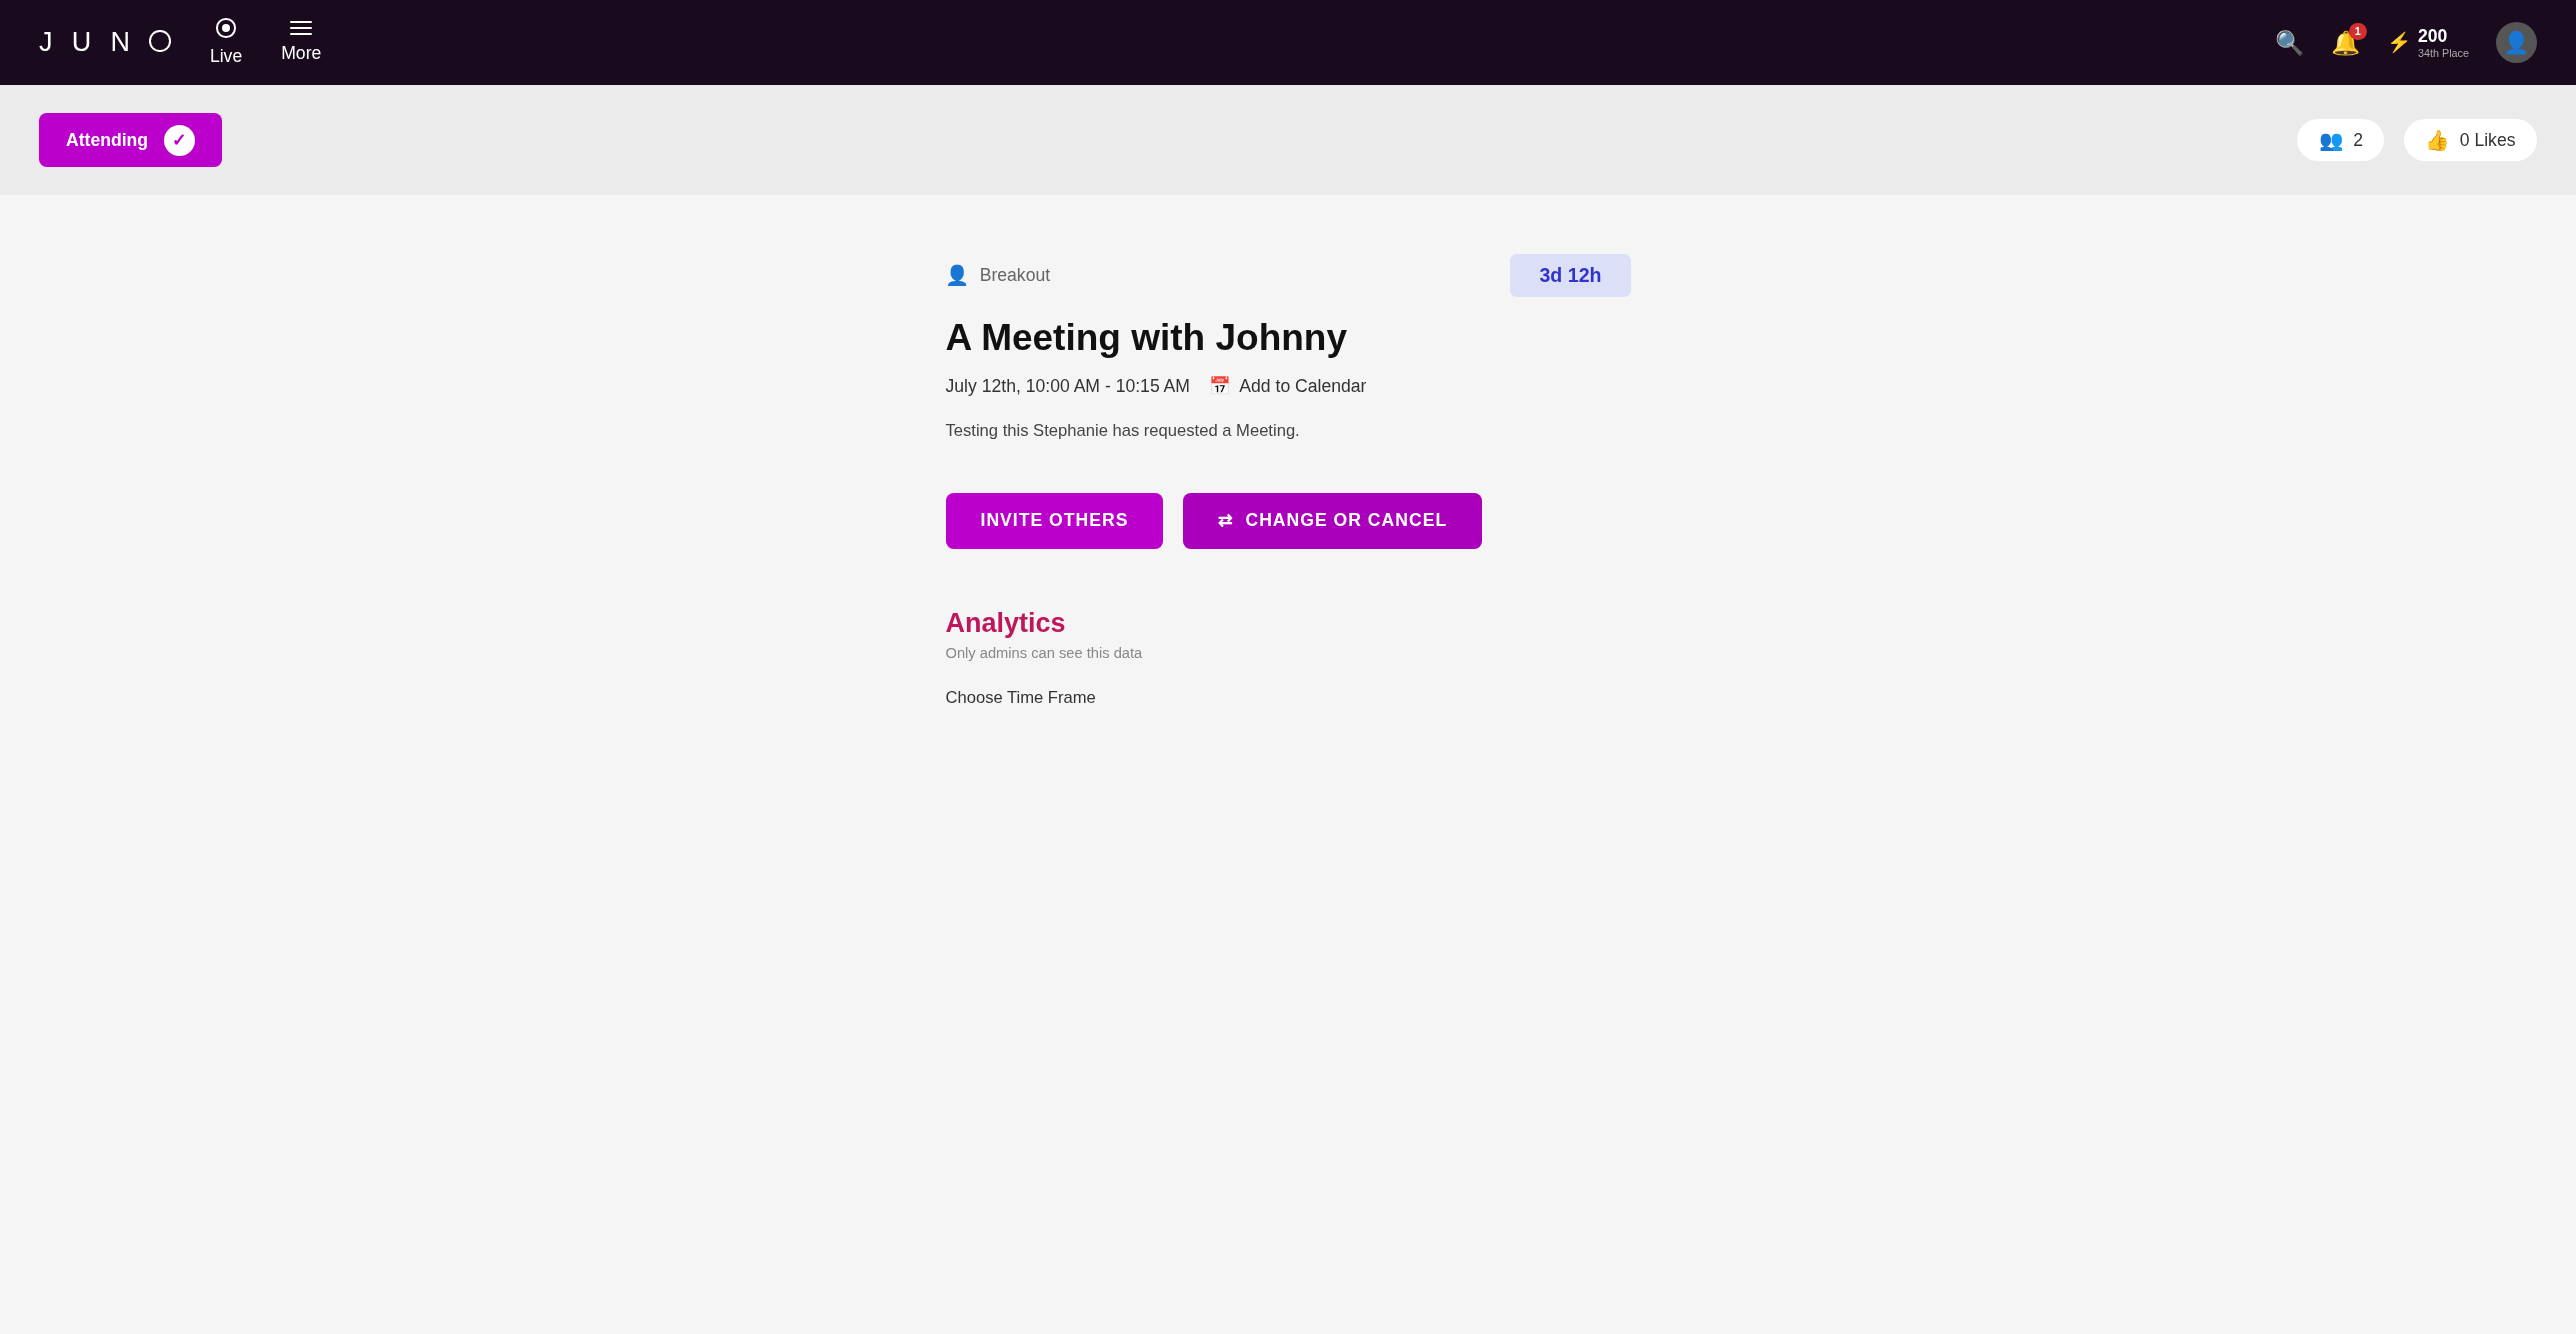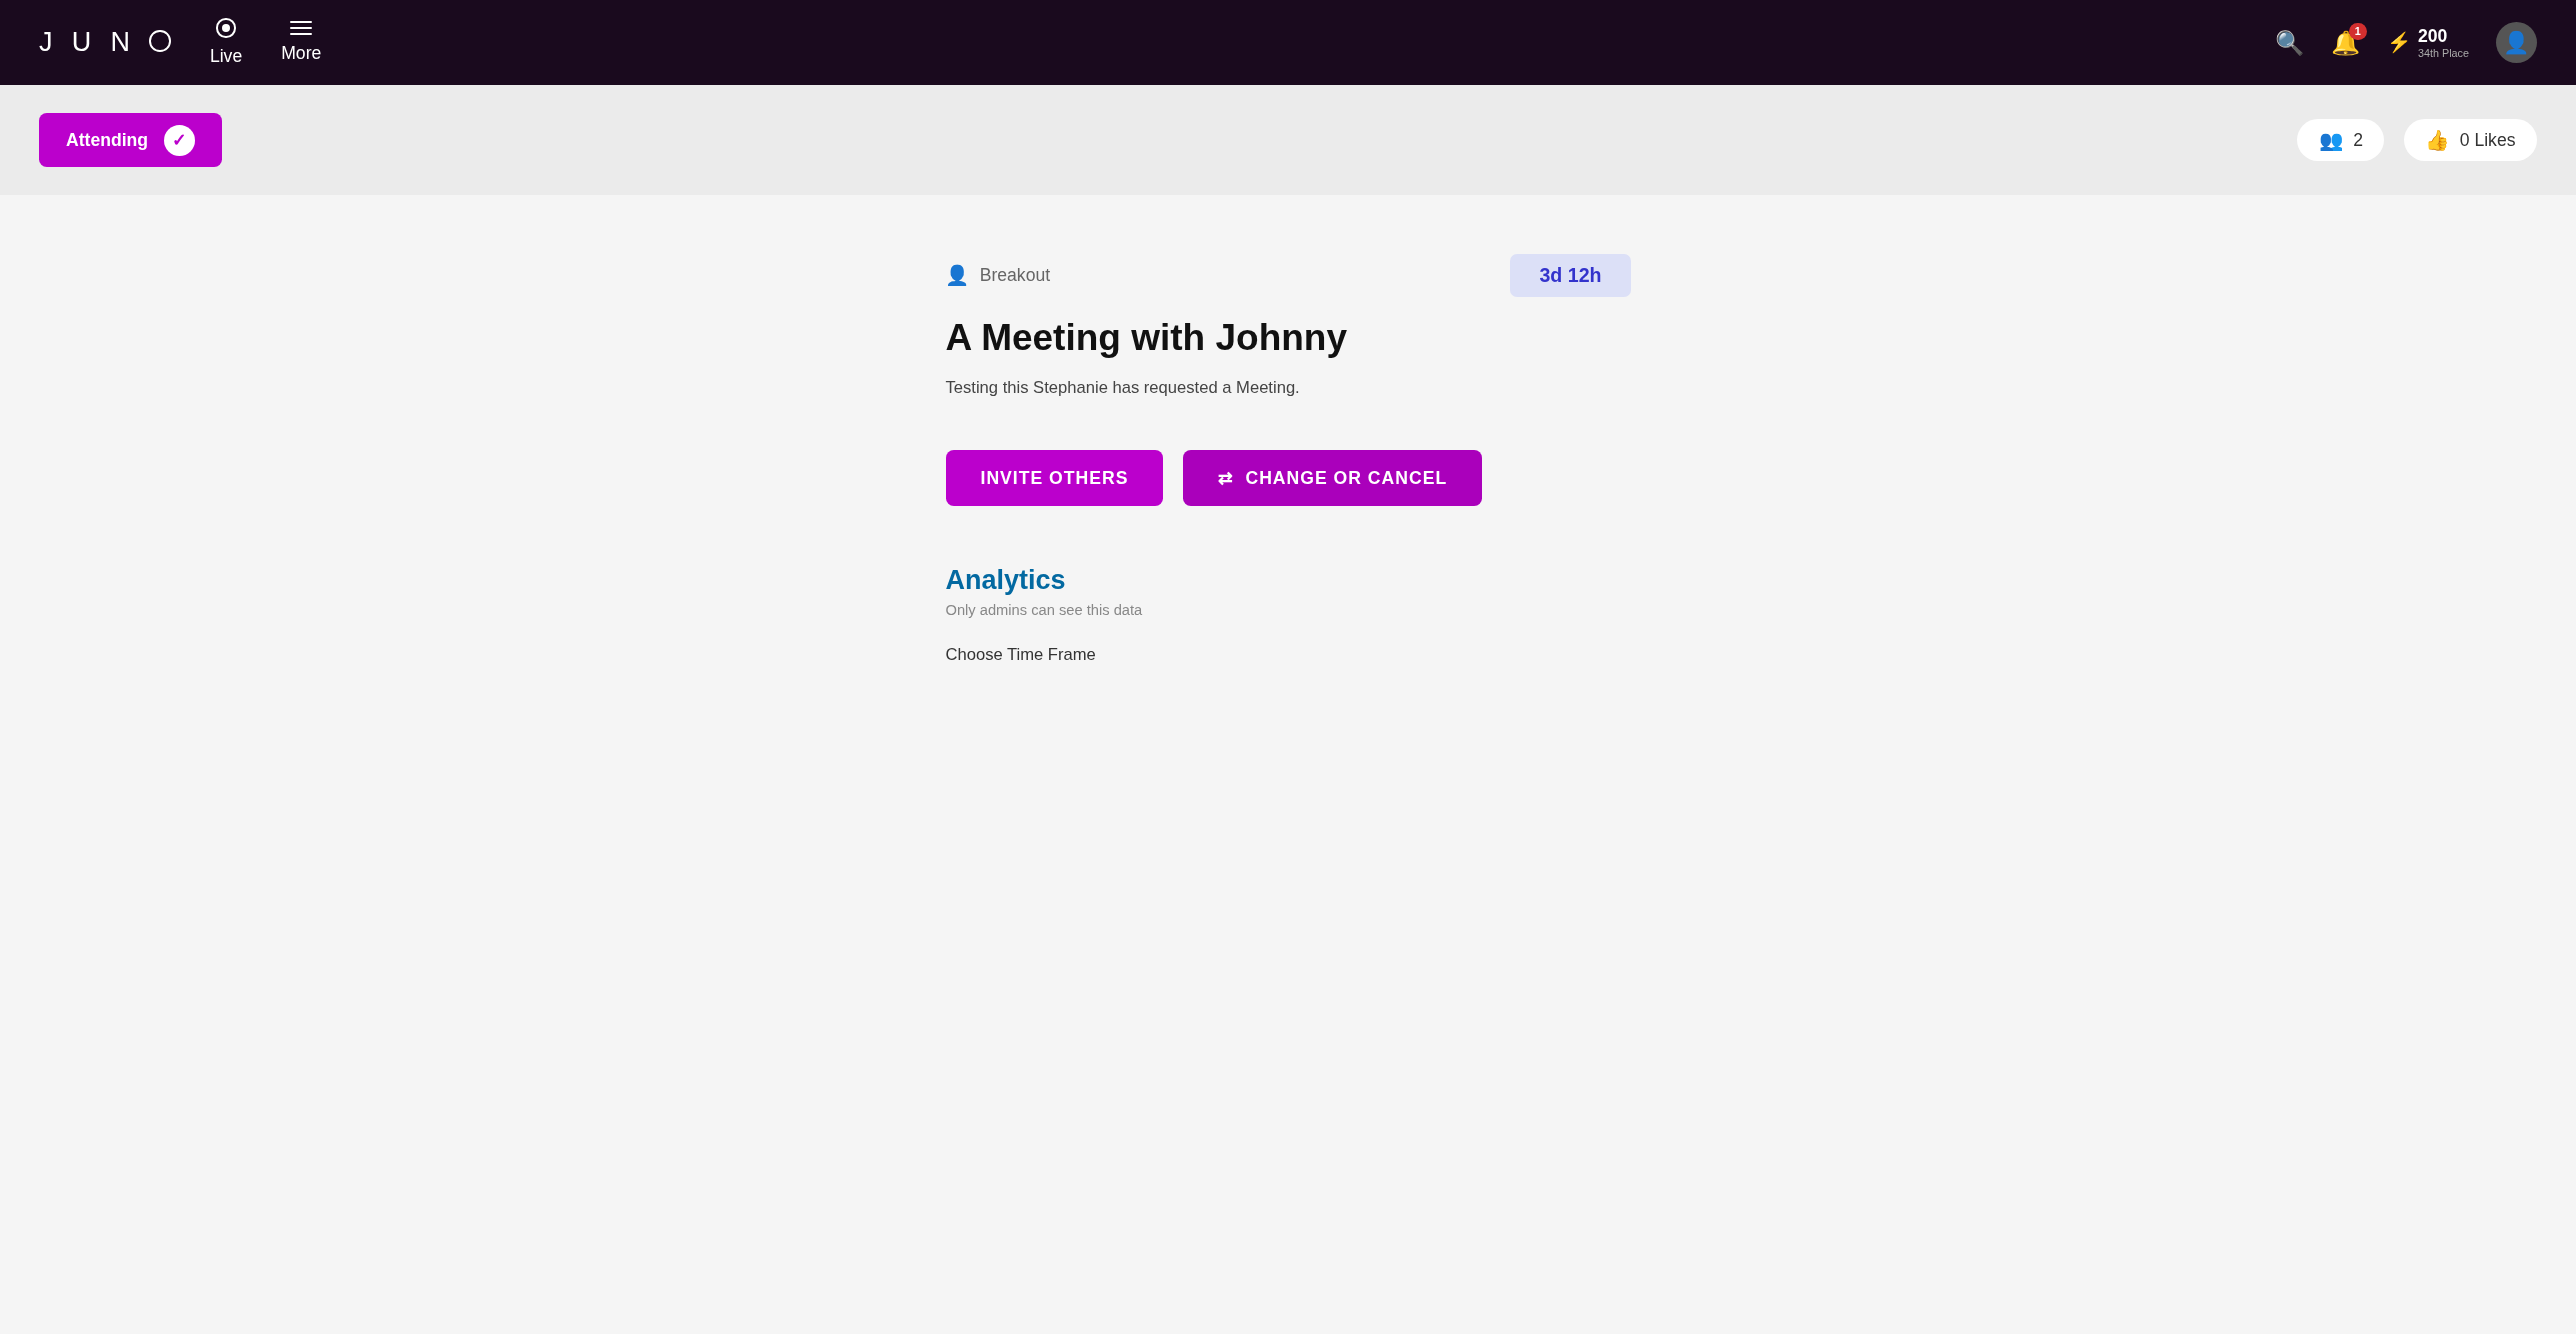--- a/index.html
+++ b/index.html
@@ -216,21 +216,21 @@
       gap: 11.7px;
       text-transform: uppercase;
     }
     .swap-icon { font-size: 17.6px; }
 
     
     .analytics-section { border-top: none; }
     .analytics-title {
       font-size: 27px;
       font-weight: 700;
-      color: #0369a1;
+      color: #be185d;
       margin-bottom: 5.9px;
     }
     .analytics-sub {
       font-size: 14.7px;
       color: #888;
       margin-bottom: 27px;
     }
     .timeframe-label {
       font-size: 16.6px;
       color: #333;
@@ -322,20 +322,27 @@
     <div class="breakout-row">
       <div class="breakout-label">
         <span class="breakout-icon">👤</span>
         <span>Breakout</span>
       </div>
       <div class="time-badge">3d 12h</div>
     </div>
 
     <h1 class="meeting-title">A Meeting with Johnny</h1>
 
+    <div class="date-row">
+      <span>July 12th, 10:00 AM - 10:15 AM</span>
+      <div class="add-calendar">
+        <span class="cal-icon">📅</span>
+        <span>Add to Calendar</span>
+      </div>
+    </div>
 
     <p class="description">Testing this Stephanie has requested a Meeting.</p>
 
     <div class="action-buttons">
       <button class="btn-invite">INVITE OTHERS</button>
       <button class="btn-change">
         <span class="swap-icon">⇄</span>
         <span>CHANGE OR CANCEL</span>
       </button>
     </div>

